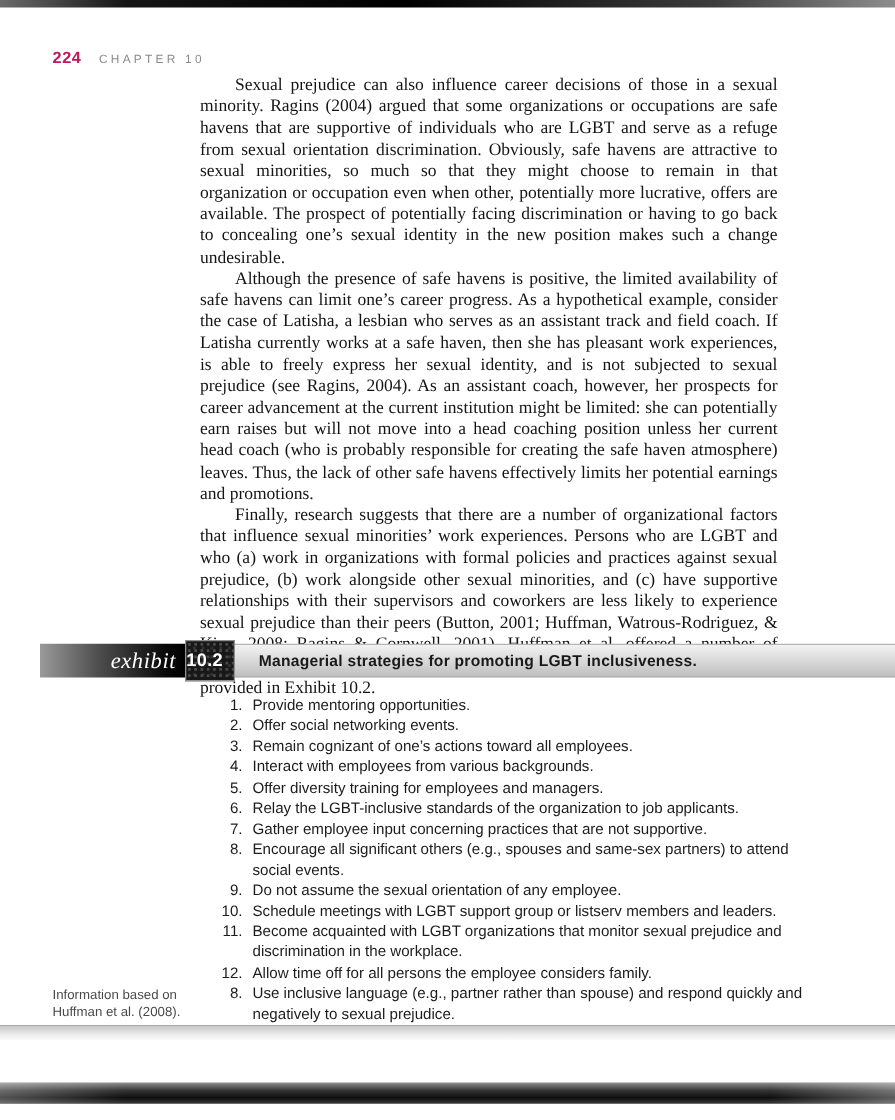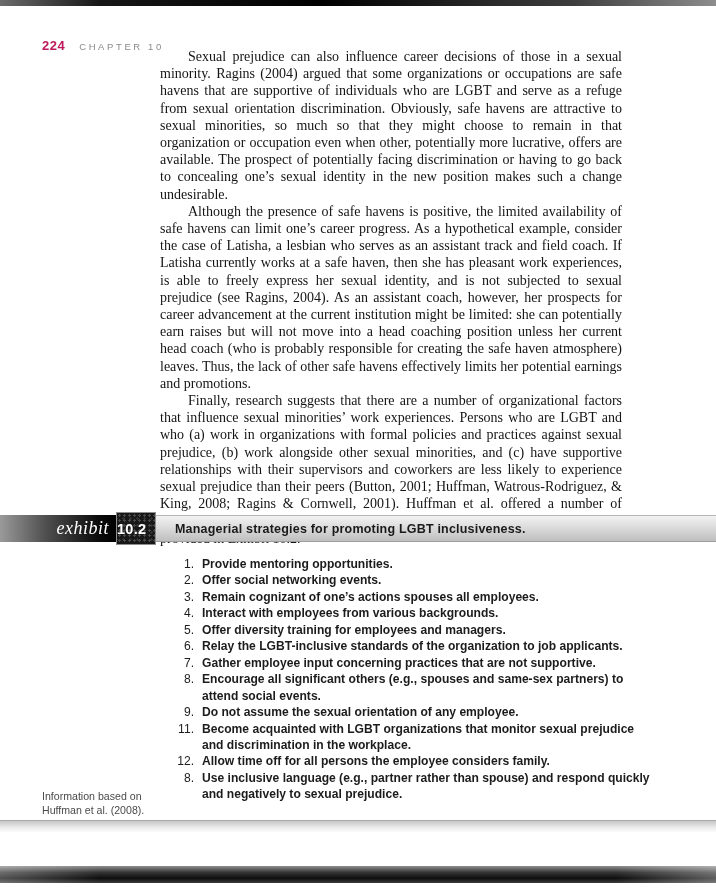--- a/index.html
+++ b/index.html
@@ -34,37 +34,37 @@
     letter-spacing: .5px;
   }
   .chapter-label {
     margin-left: 14px;
     font-size: 9.5px; color: #8a8a8a;
     letter-spacing: 2.6px; text-transform: uppercase;
   }
 
   
   .body-copy {
-    position: absolute; left: 160px; top: 48px; width: 462px;
+    position: absolute; left: 160px; top: 60px; width: 462px;
     font-family: "Liberation Serif", "DejaVu Serif", serif;
     font-size: 14px; line-height: 17.2px; color: #141414;
     text-align: justify;
   }
   .body-copy p { margin: 0; text-indent: 28px; }
 
   
   .exhibit-banner {
     position: absolute; left: 0; right: 0; top: 515px; height: 27px;
     display: flex; align-items: stretch;
   }
   .banner-left {
     width: 116px; flex: none;
     background: linear-gradient(to right, #9a9a9a 0%, #4e4e4e 40%, #0b0b0b 85%, #000 100%);
     display: flex; align-items: center; justify-content: flex-end;
-    padding-right: 7px; box-sizing: border-box;
+    padding-right: 7px; box-sizing: border-box; margin-left: 32px;
   }
   .exhibit-word {
     font-family: "Liberation Serif", "DejaVu Serif", serif;
     font-style: italic; font-size: 18px; color: #ffffff;
     letter-spacing: .5px;
   }
   .banner-number-box {
     flex: none; width: 40px;
     position: relative; top: -3px; height: 33px;
     background-color: #181818;
@@ -97,21 +97,21 @@
 
   
   .exhibit-list {
     position: absolute; left: 170px; top: 556px; width: 482px;
     font-size: 12.1px; line-height: 16.45px; color: #1c1c1c;
   }
   .exhibit-item { display: flex; }
   .item-num {
     flex: none; width: 24px; text-align: right; padding-right: 8px;
   }
-  .item-text { flex: 1; font-weight: bold; }
+  .item-text { flex: 1; }
 
   
   .source-note {
     position: absolute; left: 42px; top: 790px; width: 112px;
     font-size: 10.6px; line-height: 13.8px; color: #4a4a4a;
   }
 
   
   .exhibit-divider {
     position: absolute; left: 0; right: 0; top: 820px; height: 11px;
@@ -151,21 +151,21 @@
   <div class="exhibit-item">
     <span class="item-num">1.</span>
     <span class="item-text">Provide mentoring opportunities.</span>
   </div>
   <div class="exhibit-item">
     <span class="item-num">2.</span>
     <span class="item-text">Offer social networking events.</span>
   </div>
   <div class="exhibit-item">
     <span class="item-num">3.</span>
-    <span class="item-text">Remain cognizant of one’s actions spouses all employees.</span>
+    <span class="item-text">Remain cognizant of one’s actions toward all employees.</span>
   </div>
   <div class="exhibit-item">
     <span class="item-num">4.</span>
     <span class="item-text">Interact with employees from various backgrounds.</span>
   </div>
   <div class="exhibit-item">
     <span class="item-num">5.</span>
     <span class="item-text">Offer diversity training for employees and managers.</span>
   </div>
   <div class="exhibit-item">
@@ -178,20 +178,24 @@
   </div>
   <div class="exhibit-item">
     <span class="item-num">8.</span>
     <span class="item-text">Encourage all significant others (e.g., spouses and same-sex partners) to attend social events.</span>
   </div>
   <div class="exhibit-item">
     <span class="item-num">9.</span>
     <span class="item-text">Do not assume the sexual orientation of any employee.</span>
   </div>
   <div class="exhibit-item">
+    <span class="item-num">10.</span>
+    <span class="item-text">Schedule meetings with LGBT support group or listserv members and leaders.</span>
+  </div>
+  <div class="exhibit-item">
     <span class="item-num">11.</span>
     <span class="item-text">Become acquainted with LGBT organizations that monitor sexual prejudice and discrimination in the workplace.</span>
   </div>
   <div class="exhibit-item">
     <span class="item-num">12.</span>
     <span class="item-text">Allow time off for all persons the employee considers family.</span>
   </div>
   <div class="exhibit-item">
     <span class="item-num">8.</span>
     <span class="item-text">Use inclusive language (e.g., partner rather than spouse) and respond quickly and negatively to sexual prejudice.</span>

